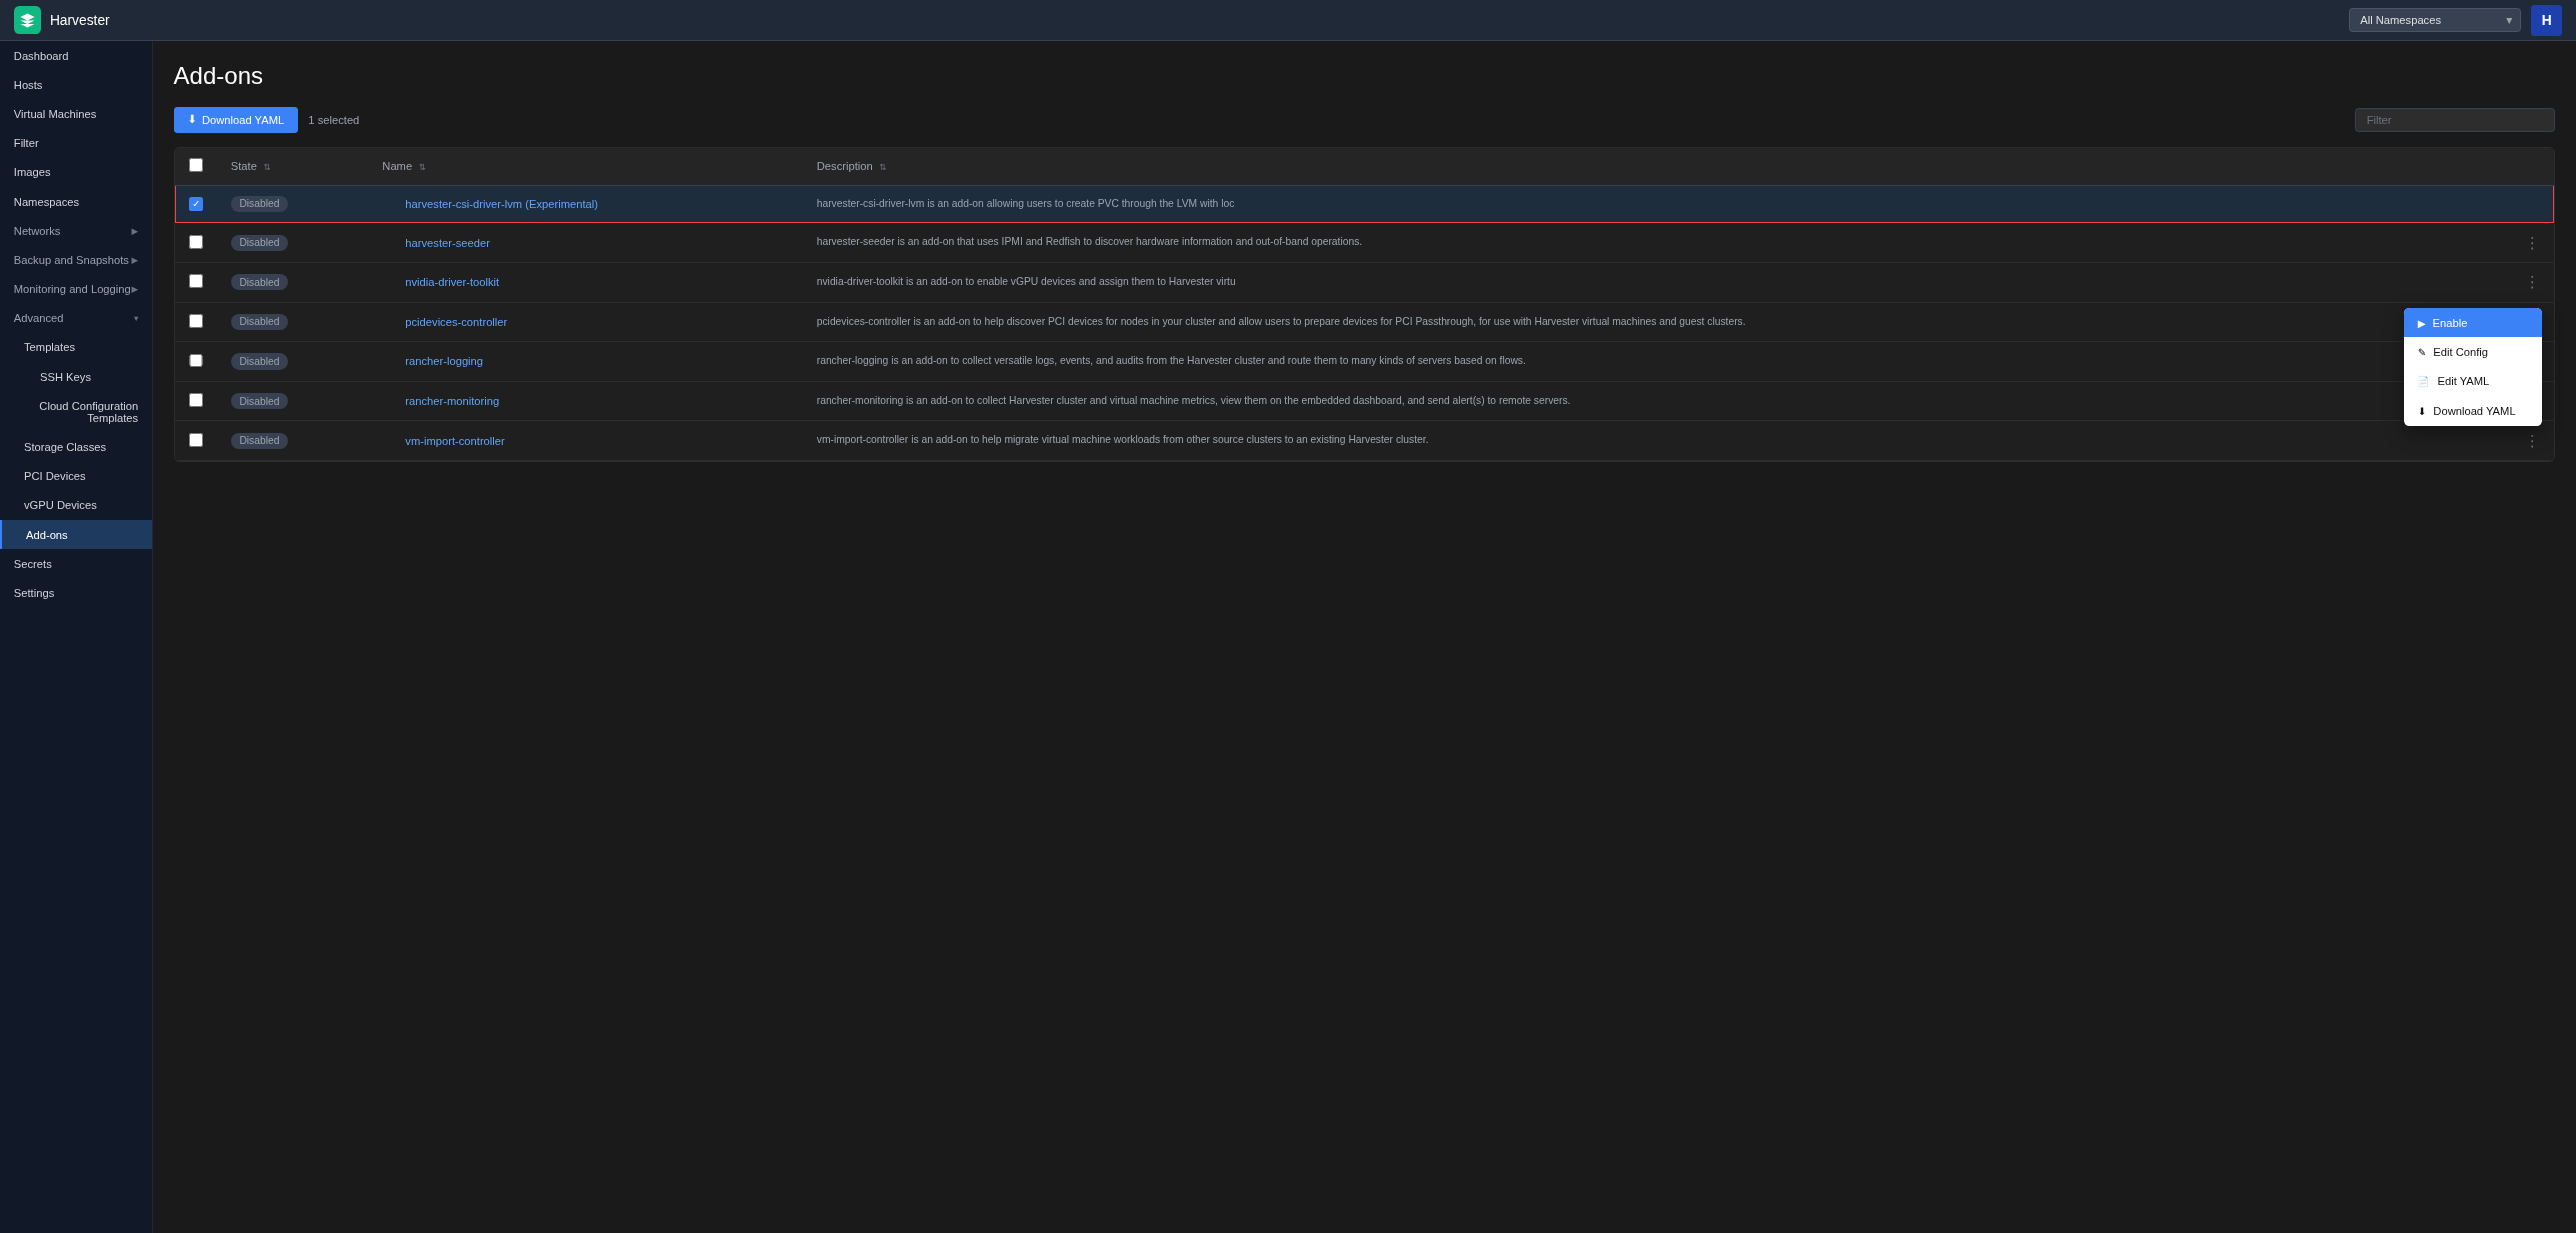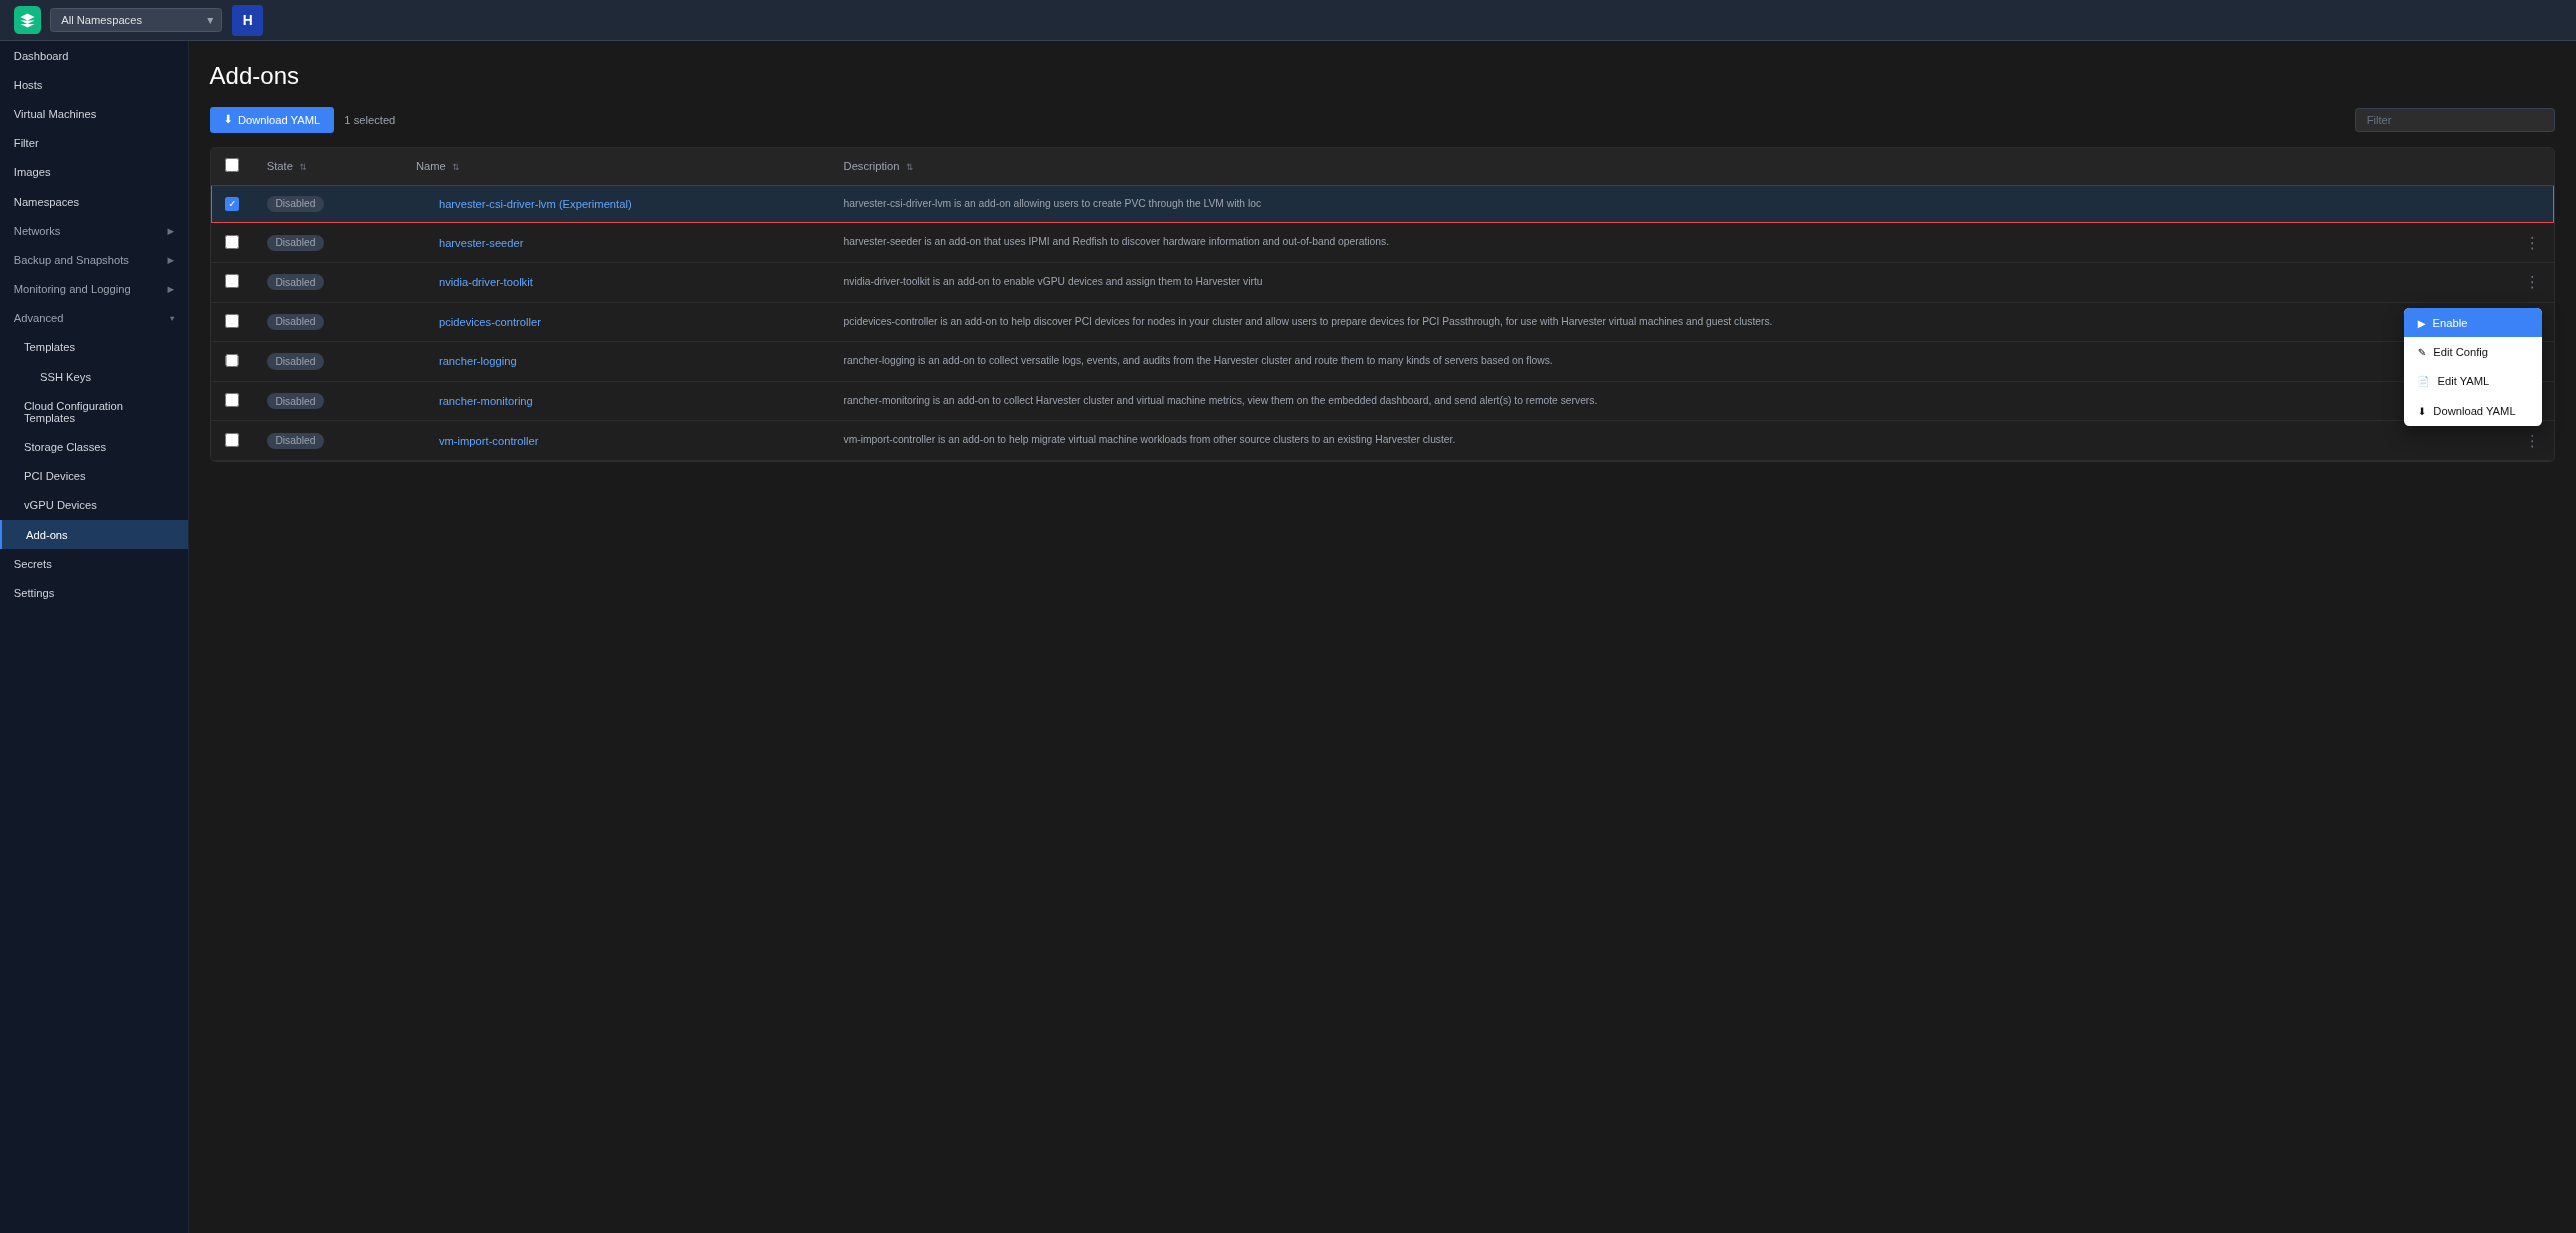--- a/index.html
+++ b/index.html
@@ -12,21 +12,21 @@
     .topbar-title { color: #fff; font-size: 13.8px; font-weight: 500; flex: 1; }
     .namespace-select { background: #374151; border: 0.9px solid #4b5563; color: #e0e0e0; padding: 5.2px 27.5px 5.2px 10.3px; border-radius: 3.4px; font-size: 11.2px; appearance: none; cursor: pointer; min-width: 172px; }
     .namespace-wrapper { position: relative; display: flex; align-items: center; }
     .namespace-wrapper::after { content: '▾'; position: absolute; right: 8.6px; color: #9ca3af; pointer-events: none; }
     .topbar-avatar { background: #1e40af; border-radius: 3.4px; width: 31px; height: 31px; display: flex; align-items: center; justify-content: center; margin-left: 10.3px; color: white; font-weight: bold; font-size: 13.8px; }
 
     
     .layout { display: flex; flex: 1; overflow: hidden; }
 
     
-    .sidebar { background: #111827; width: 189px; flex-shrink: 0; overflow-y: auto; border-right: 0.9px solid #1f2937; }
+    .sidebar { background: #111827; width: 153px; flex-shrink: 0; overflow-y: auto; border-right: 0.9px solid #1f2937; text-align: right; }
     .sidebar-item { padding: 8.6px 13.8px; cursor: pointer; display: flex; align-items: center; justify-content: space-between; color: #d1d5db; font-size: 11.2px; }
     .sidebar-item.active { background: #1e3a5f; color: #fff; border-left: 2.6px solid #3b82f6; }
     .sidebar-item.section-header { color: #9ca3af; font-size: 11.2px; }
     .sidebar-item .chevron { font-size: 8.6px; color: #6b7280; }
 
     
     .main { flex: 1; overflow: auto; padding: 20.6px; background: #1a1a1a; position: relative; }
     .page-title { font-size: 24px; font-weight: 400; color: #fff; margin-bottom: 17px; }
 
     
@@ -73,20 +73,21 @@
   </style>
 </head>
 <body>
 
 <div class="topbar">
   <div class="topbar-logo">
     <svg viewBox="0 0 24 24" fill="white">
         <path d="M12 2L2 7l10 5 10-5-10-5zM2 17l10 5 10-5M2 12l10 5 10-5"></path>
       </svg>
   </div>
+  <span class="topbar-title">Harvester</span>
   <div class="namespace-wrapper">
     <select class="namespace-select">
       <option>All Namespaces</option>
       <option>default</option>
       <option>kube-system</option>
     </select>
   </div>
   <div class="topbar-avatar">H</div>
 </div>
 

